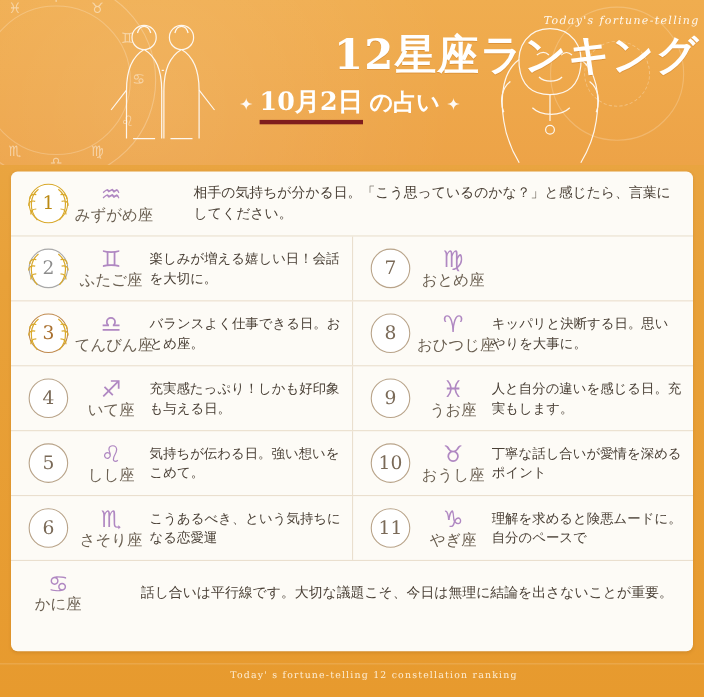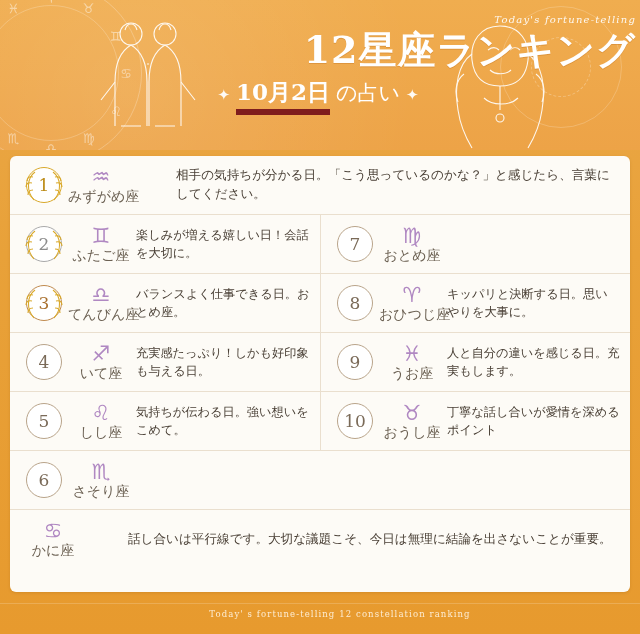--- a/index.html
+++ b/index.html
@@ -124,27 +124,27 @@
     display: flex;
     align-items: baseline;
     justify-content: center;
     gap: 6px;
     color: #ffffff;
   }
   .sub-date {
     font-family: "DejaVu Serif", "Liberation Serif", serif;
     font-size: 23px;
     font-weight: bold;
-    border-bottom: 6px solid #7f1d1d;
+    border-bottom: 4px solid #7f1d1d;
     padding-bottom: 1px;
   }
   .sub-tail {
     font-family: "DejaVu Serif", "Liberation Serif", serif;
     font-size: 21px;
-    font-weight: normal;
+    font-weight: bold;
   }
   .sparkle {
     color: #fff;
     font-size: 15px;
     opacity: 0.95;
   }
 
   
   .card {
     position: absolute;
@@ -452,20 +452,31 @@
         </div>
         <div class="row">
           <div class="cell half">
             <div class="rank ">
               <div class="rank-circle">6</div>
             </div>
             <div class="sign">
               <span class="sign-glyph">♏</span>
               <span class="sign-name">さそり座</span>
             </div>
+            <div class="text">こうあるべき、という気持ちになる恋愛運</div>
+          </div>
+          <div class="cell half">
+            <div class="rank ">
+              <div class="rank-circle">11</div>
+            </div>
+            <div class="sign">
+              <span class="sign-glyph">♑</span>
+              <span class="sign-name">やぎ座</span>
+            </div>
+            <div class="text">理解を求めると険悪ムードに。自分のペースで</div>
           </div>
         </div>
         <div class="row wide">
           <div class="cell full">
             <div class="sign">
               <span class="sign-glyph">♋</span>
               <span class="sign-name">かに座</span>
             </div>
             <div class="text">話し合いは平行線です。大切な議題こそ、今日は無理に結論を出さないことが重要。</div>
           </div>

